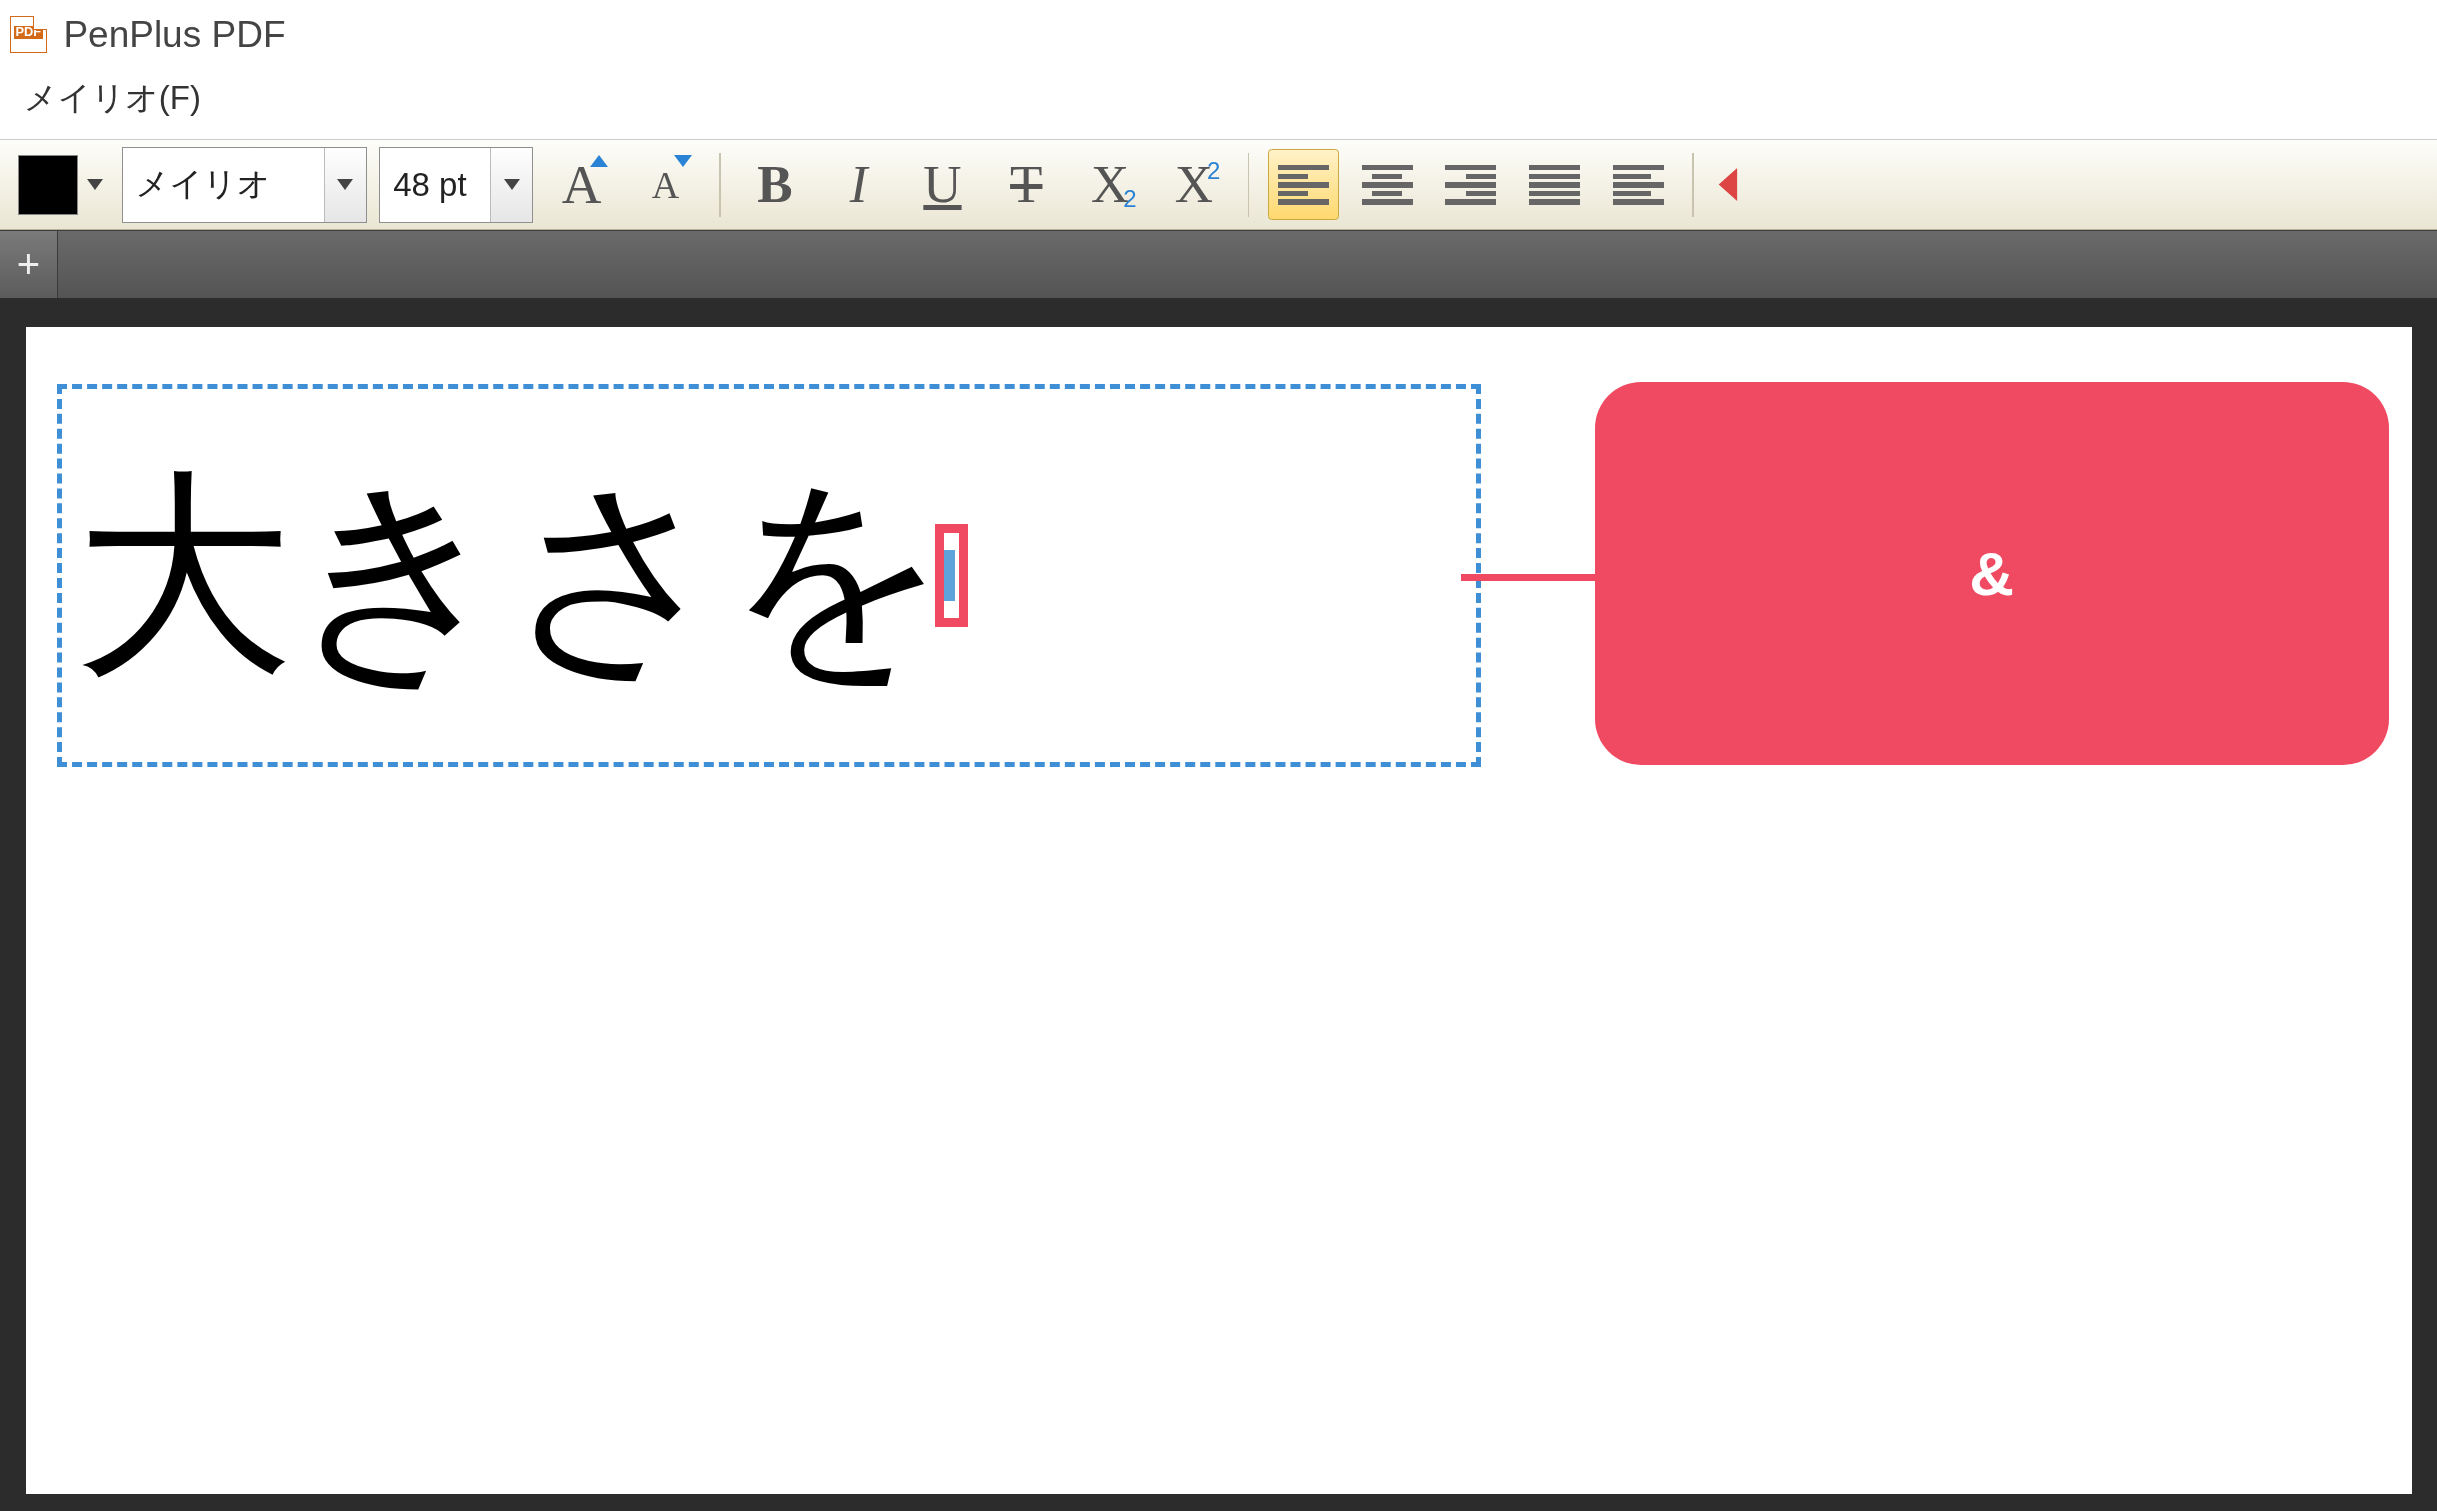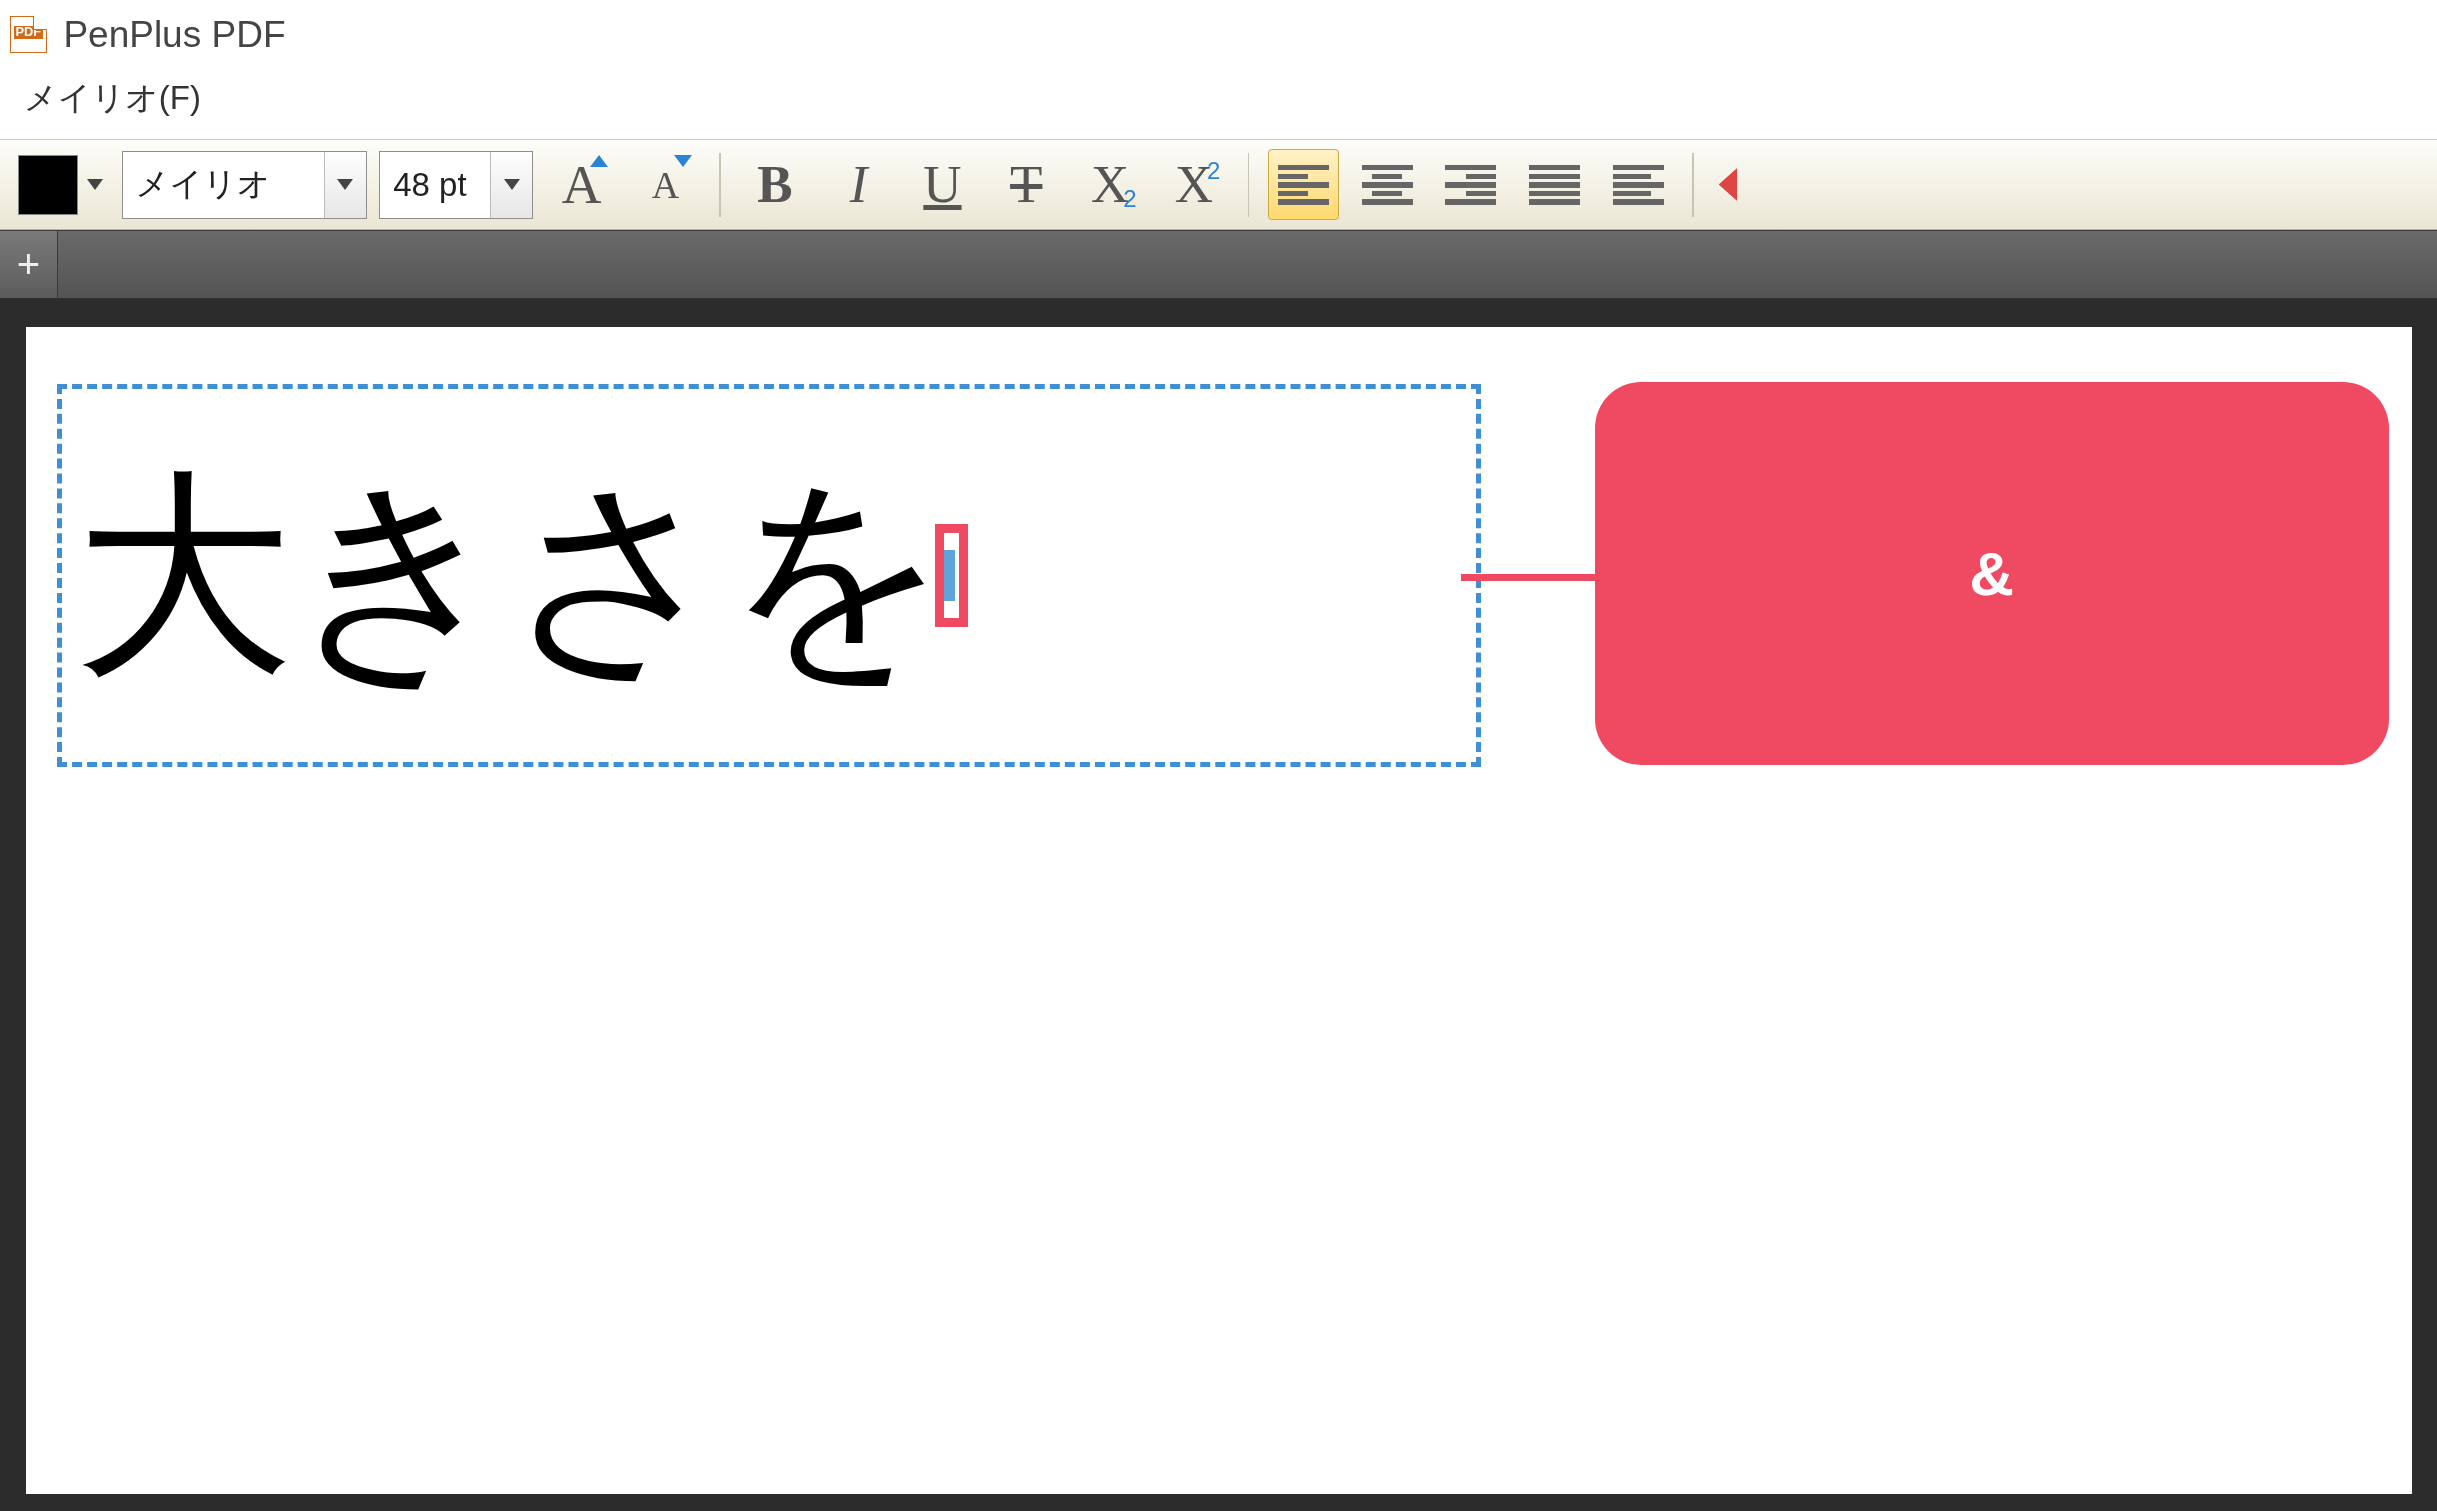--- a/index.html
+++ b/index.html
@@ -87,21 +87,21 @@
   .dropdown-triangle {
     width: 0; height: 0;
     border-left: 8.2px solid transparent;
     border-right: 8.2px solid transparent;
     border-top: 11px solid #444;
   }
 
   .combo {
     display: flex;
     align-items: flex-end;
-    height: 68px;
+    height: 76px;
     border: 1.8px solid #8f8f8f;
     background: #fff;
   }
   .combo input {
     border: none; outline: none;
     font-size: 33px;
     padding: 0 12.8px;
     height: 100%;
     background: transparent;
     color: #222;

